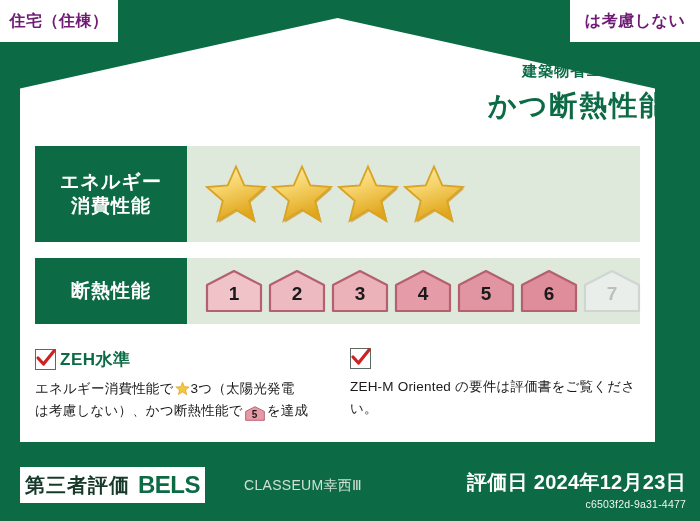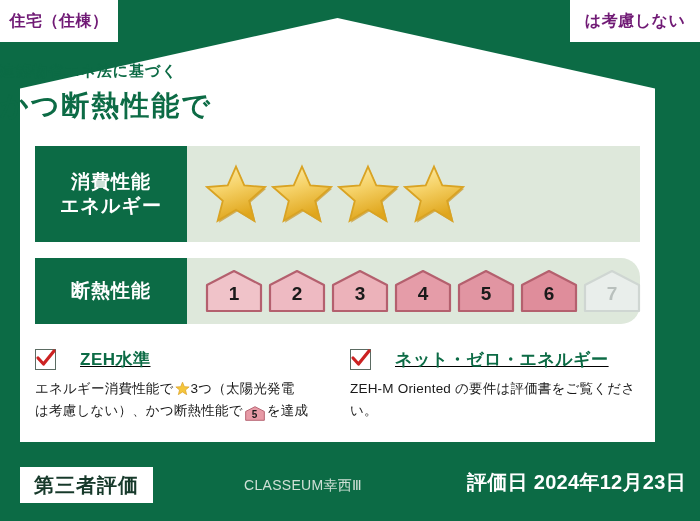--- a/index.html
+++ b/index.html
@@ -48,21 +48,21 @@
   }
   .corner-tag.left  { left: 0;  width: 118px; height: 42px; }
   .corner-tag.right { right: 0; width: 130px; height: 42px; }
 
   
   .heading-block {
     position: absolute;
     left: 0;
     right: 0;
     top: 62px;
-    text-align: left;
+    text-align: right;
     color: #0c6b45;
   }
   .heading-sub {
     font-size: 15px;
     font-weight: bold;
     letter-spacing: 1px;
     margin-bottom: 6px;
   }
   .heading-main {
     font-size: 28px;
@@ -73,21 +73,21 @@
   
   .row {
     position: absolute;
     left: 35px;
     width: 605px;
     display: flex;
     align-items: stretch;
     background: #dee8db;
   }
   .row#row-energy { top: 146px; height: 96px; }
-  .row#row-insul  { top: 258px; height: 66px; border-radius: 19px; }
+  .row#row-insul  { top: 258px; height: 66px; }
 
   .row-label {
     flex: 0 0 152px;
     background: #0c6b45;
     color: #ffffff;
     font-weight: bold;
     font-size: 19px;
     letter-spacing: 1px;
     display: flex;
     flex-direction: column;
@@ -134,23 +134,22 @@
     left: 35px;
     top: 348px;
     width: 608px;
     display: flex;
     gap: 22px;
   }
   .note { flex: 1 1 50%; }
   .note-head {
     display: flex;
     align-items: center;
-    gap: 24px;
+    gap: 4px;
     margin-bottom: 7px;
-    text-decoration: underline;
   }
   .chk {
     width: 19px;
     height: 19px;
     border: 1.6px solid #5b6b62;
     background: #fff;
     position: relative;
     flex: none;
   }
   .chk svg { position: absolute; left: -2px; top: -4px; width: 24px; height: 24px; }
@@ -194,21 +193,21 @@
     height: 62px;
   }
   .bels-box {
     position: absolute;
     left: 20px;
     top: 8px;
     height: 36px;
     background: #ffffff;
     display: flex;
     align-items: center;
-    padding: 0 14px;
+    padding: 0 5px;
     gap: 8px;
   }
   .bels-jp {
     font-size: 20px;
     font-weight: bold;
     color: #16392a;
     letter-spacing: 1px;
   }
   .bels-en {
     font-size: 24px;
@@ -249,22 +248,22 @@
     <span>は考慮しない</span>
   </div>
 
   <div class="heading-block">
     <div class="heading-sub">建築物省エネ法に基づく</div>
     <div class="heading-main">かつ断熱性能で</div>
   </div>
 
   <div class="row" id="row-energy">
     <div class="row-label">
+      <span>エネルギー</span>
       <span>消費性能</span>
-      <span>エネルギー</span>
     </div>
     <div class="row-body">
       <div class="stars" id="stars-host">
           <span class="star-ico"><svg viewBox="0 0 24 24" width="62" height="62">
               <defs>
                 <linearGradient id="sg0" x1="0" y1="0" x2="0.35" y2="1">
                   <stop offset="0%" stop-color="#fdf0b4"></stop>
                   <stop offset="45%" stop-color="#f6d36a"></stop>
                   <stop offset="100%" stop-color="#e0a61c"></stop>
                 </linearGradient>
@@ -387,30 +386,31 @@
       </div>
     </div>
 
     <div class="note">
       <div class="note-head">
         <span class="chk">
           <svg viewBox="0 0 24 24">
               <path d="M4 12 L9.5 18 L20 5" fill="none" stroke="#cc2222" stroke-width="3.2" stroke-linecap="round" stroke-linejoin="round"></path>
             </svg>
         </span>
-        <span class="note-title">ネット・ゼロ・エネルギー</span>
       </div>
       <div class="note-body">ZEH-M Oriented の要件は評価書をご覧ください。</div>
     </div>
 
   </div>
 
   <div class="footer">
     <div class="bels-box">
       <span class="bels-jp">第三者評価</span>
+      <span class="bels-en">BELS</span>
     </div>
     <div class="project-name">CLASSEUM幸西Ⅲ</div>
     <div class="eval-block">
       <div class="eval-date">評価日 2024年12月23日</div>
+      <div class="eval-id">c6503f2d-9a31-4477</div>
     </div>
   </div>
 
 </div>
 
 </body></html>

